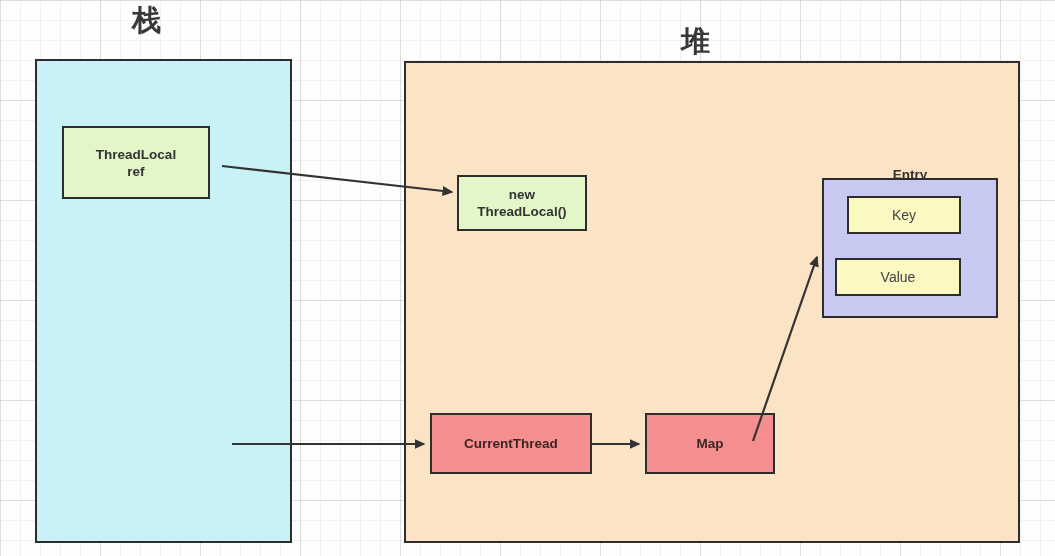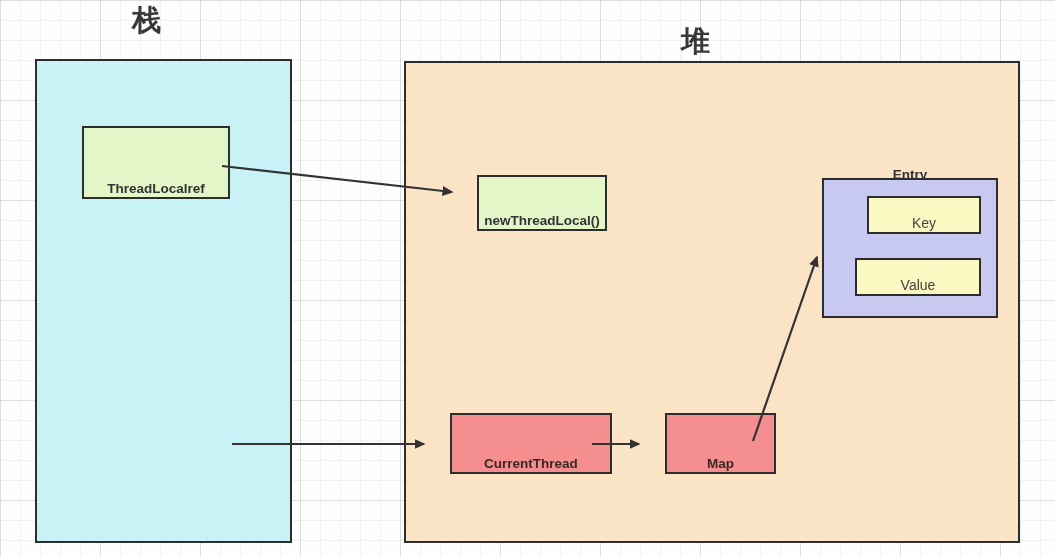--- a/index.html
+++ b/index.html
@@ -34,38 +34,37 @@
     color: #383838;
     letter-spacing: 1px;
   }
   .title-stack { left: 87px; top: 1px; }
   .title-heap  { left: 636px; top: 22px; }
 
   .node {
     position: absolute;
     border: 2px solid var(--border, #2d2d2d);
     display: flex;
-    flex-direction: row;
-    align-items: flex-end;
+    flex-direction: column;
+    align-items: center;
     justify-content: center;
     text-align: center;
     font-size: 13.5px;
     font-weight: bold;
     line-height: 17px;
-    margin-left: 20px;
   }
   .node.green  { background: var(--green-fill, #e3f6c7); }
   .node.red    { background: var(--red-fill, #f58e8e); color: #3d2626; }
   .node.yellow { background: var(--yellow-fill, #fbf8c2); font-weight: normal; color: #444; font-size: 14px; }
 
   .node.threadlocal-ref   { left: 62px;  top: 126px; width: 148px; height: 73px; }
   .node.new-threadlocal   { left: 457px; top: 175px; width: 130px; height: 56px; }
   .node.current-thread-ref{ left: 69px;  top: 413px; width: 163px; height: 61px; }
   .node.current-thread    { left: 430px; top: 413px; width: 162px; height: 61px; }
-  .node.map               { left: 645px; top: 413px; width: 111px; height: 61px; }
+  .node.map               { left: 645px; top: 413px; width: 130px; height: 61px; }
 
   .entry-title {
     position: absolute;
     left: 822px; top: 147px; width: 176px;
     text-align: center;
     font-size: 13.5px;
     font-weight: bold;
     margin-top: 20px;
   }
   .entry-box {

